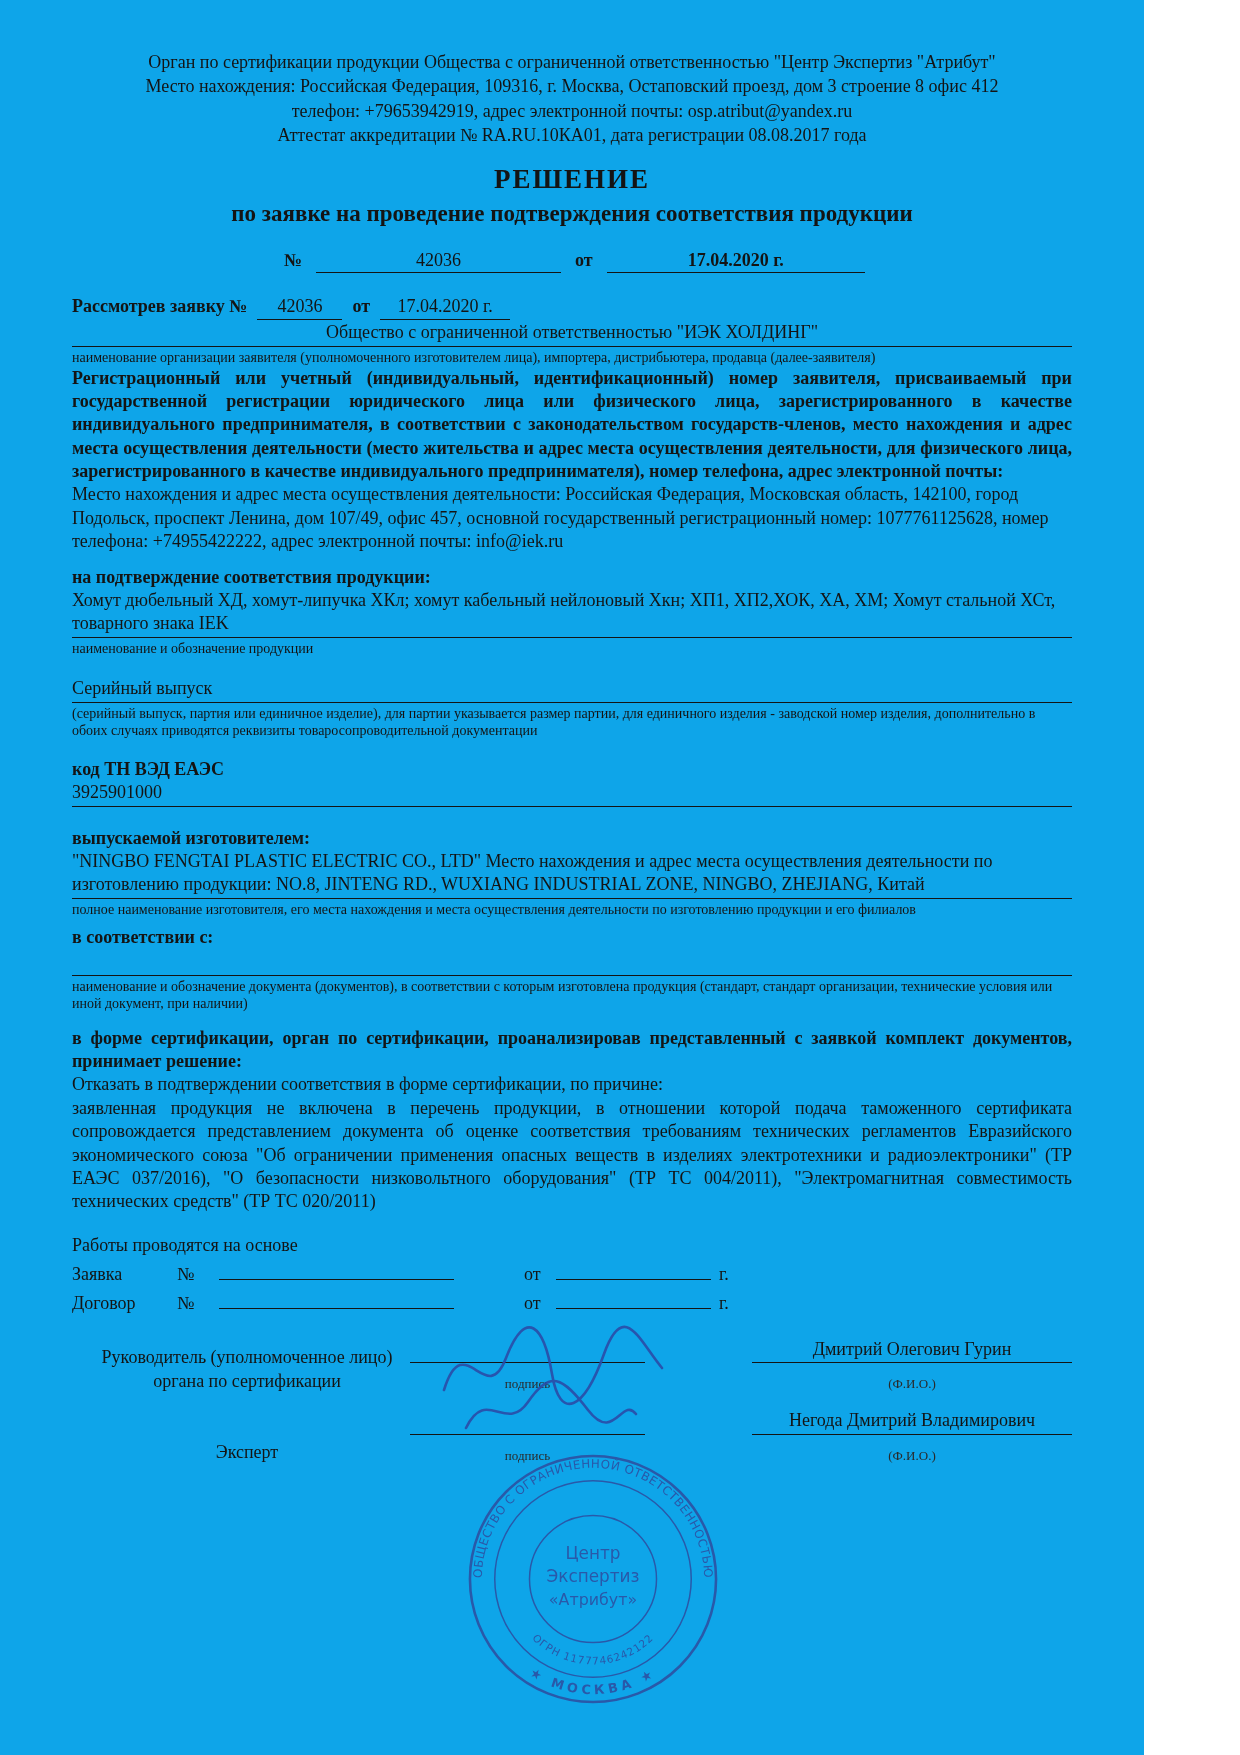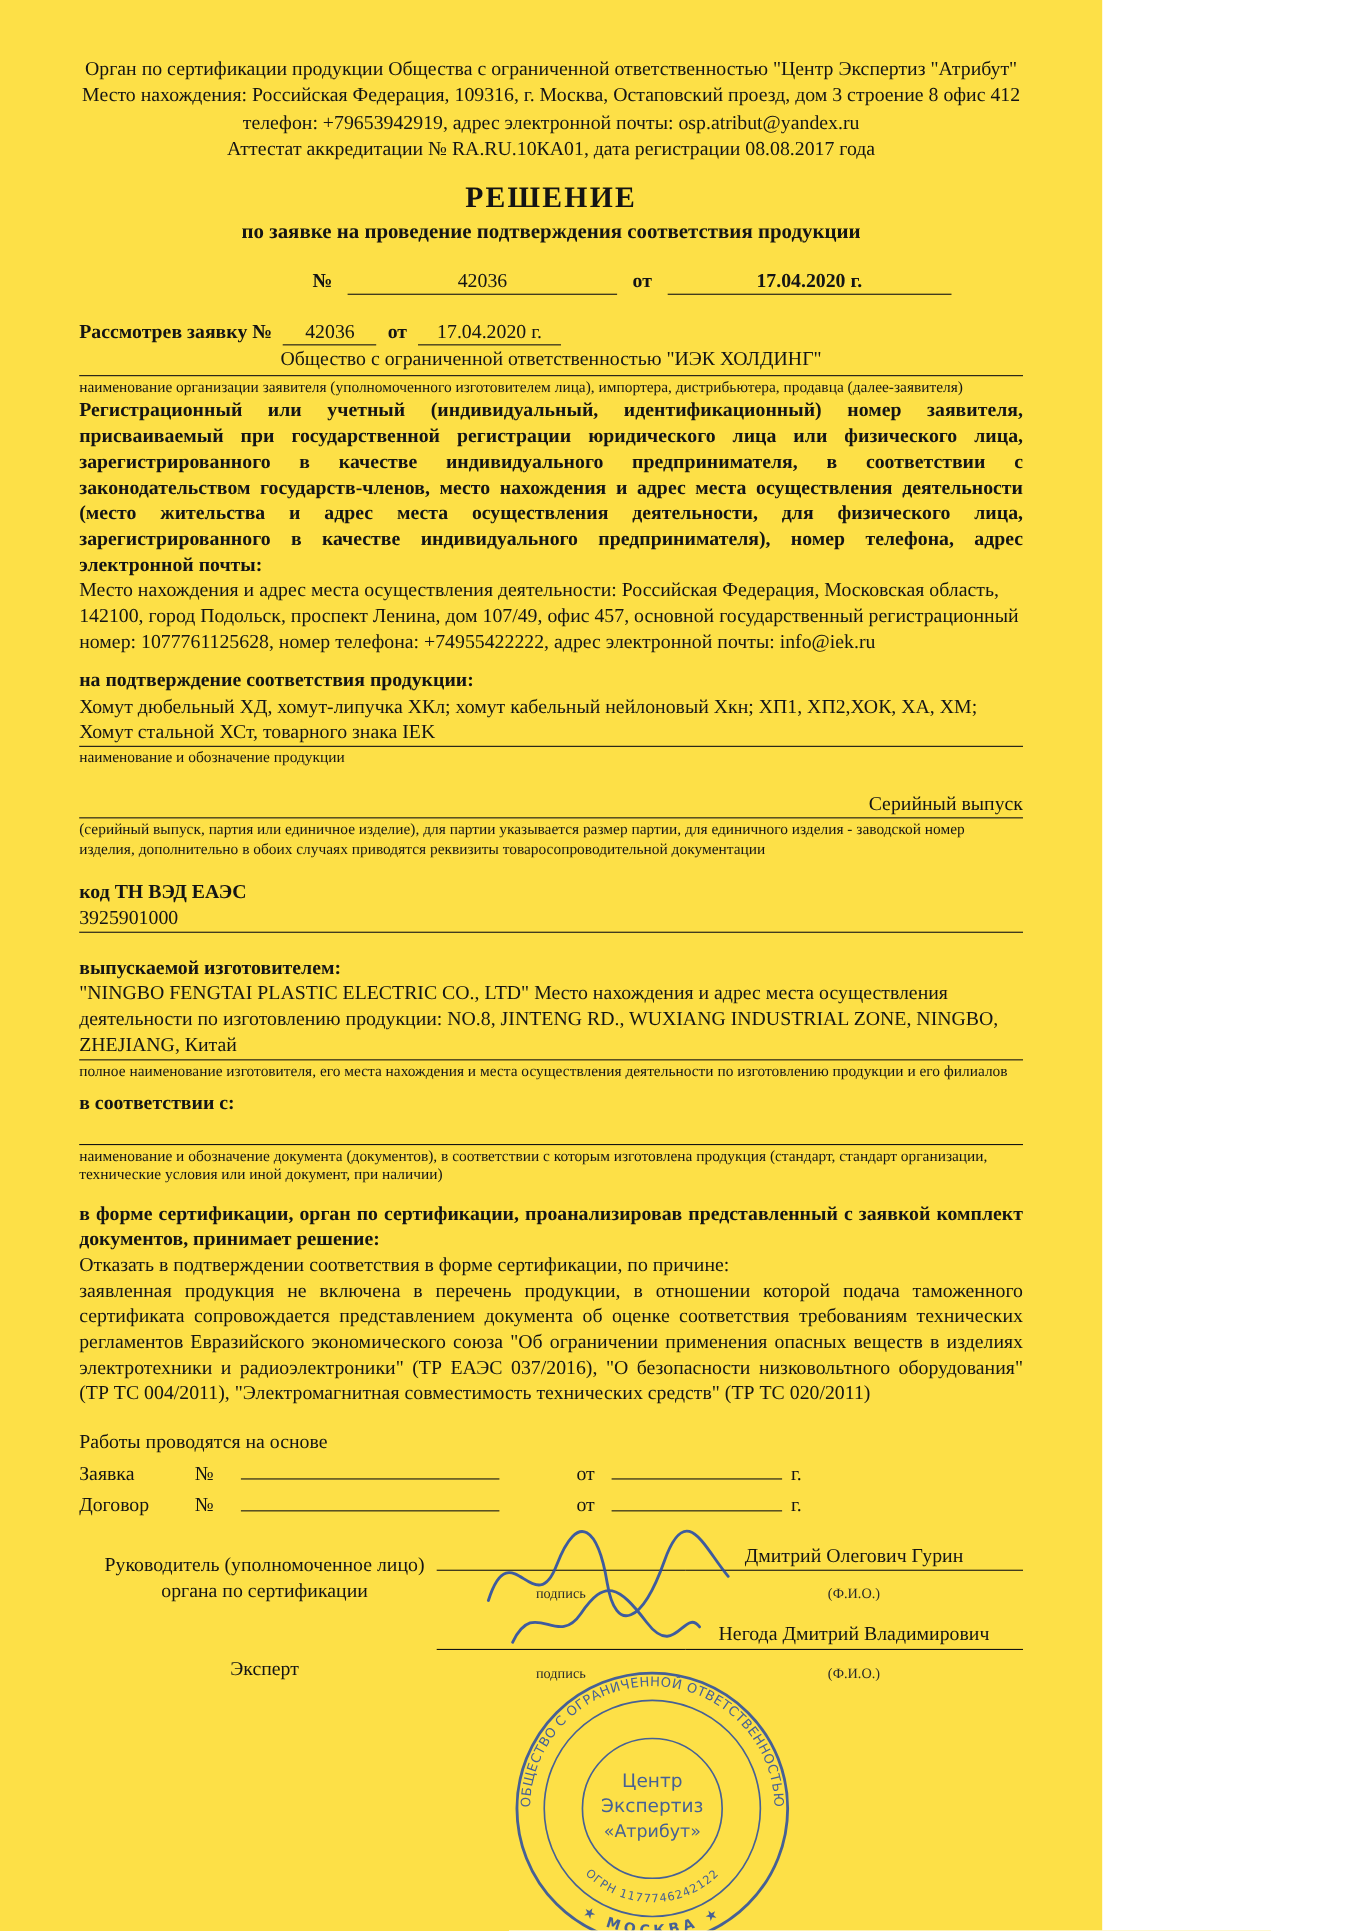--- a/index.html
+++ b/index.html
@@ -1,55 +1,55 @@
 <!DOCTYPE html>
 <html><head>
 <meta charset="utf-8">
 <style>
   * { box-sizing: border-box; }
   html, body { margin: 0; padding: 0; background: #ffffff; }
   .page {
     position: relative;
-    width: 1002px;
+    width: 1144px;
     height: 1755px;
-    background: #fde047;
+    background: #0ea5e9;
     color: #141414;
     font-family: "Liberation Serif", "DejaVu Serif", serif;
     font-size: 18px;
     line-height: 1.3;
     padding: 50px 72px 0 72px;
     overflow: hidden;
   }
   .c { text-align: center; }
   .b { font-weight: bold; }
   .j { text-align: justify; }
   p { margin: 0; }
 
   .header { font-size: 18px; line-height: 1.36; }
 
   .title { margin-top: 14px; font-size: 27px; letter-spacing: 2px; }
-  .subtitle { margin-top: 2px; font-size: 19px; }
+  .subtitle { margin-top: 2px; font-size: 23px; }
 
   .num-row { margin: 20px 0 0 212px; display: flex; gap: 14px; align-items: baseline; }
   .field { display: inline-block; border-bottom: 1.6px solid #141414; text-align: center; padding: 0 6px; }
   .w-no { width: 245px; }
   .w-date { width: 258px; }
 
   .review-row { margin-top: 22px; display: flex; gap: 10px; align-items: baseline; }
   .w-num2 { width: 85px; }
   .w-date2 { width: 130px; }
 
   .applicant { margin-top: 1px; border-bottom: 1.6px solid #141414; padding-bottom: 2px; }
   .cap { font-size: 14px; line-height: 1.25; text-align: left; margin-top: 2px; }
   .cap-narrow { max-width: 1000px; margin-left: auto; margin-right: auto; }
 
   .reg-head { }
   .prod-head { margin-top: 12px; }
   .uline-block { border-bottom: 1.6px solid #141414; padding-bottom: 1px; }
-  .serial { margin-top: 20px; text-align: right; }
+  .serial { margin-top: 20px; }
   .tnved-head { margin-top: 18px; }
   .manuf-head { margin-top: 20px; }
   .accord-head { margin-top: 8px; }
   .blank-line { height: 26px; border-bottom: 1.6px solid #141414; }
   .decision-head { margin-top: 14px; }
   .basis-head { margin-top: 20px; }
 
   .basis-row { display: flex; align-items: baseline; margin-top: 3px; }
   .bl { width: 105px; }
   .bn { width: 42px; }

